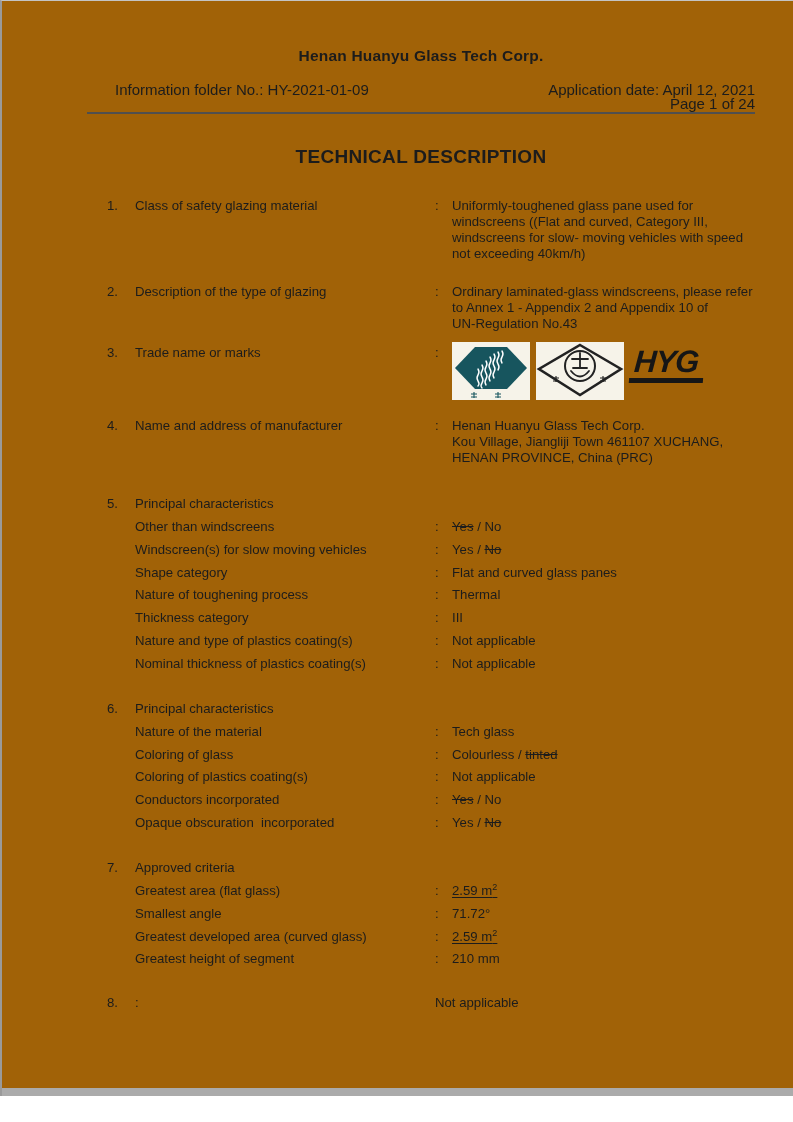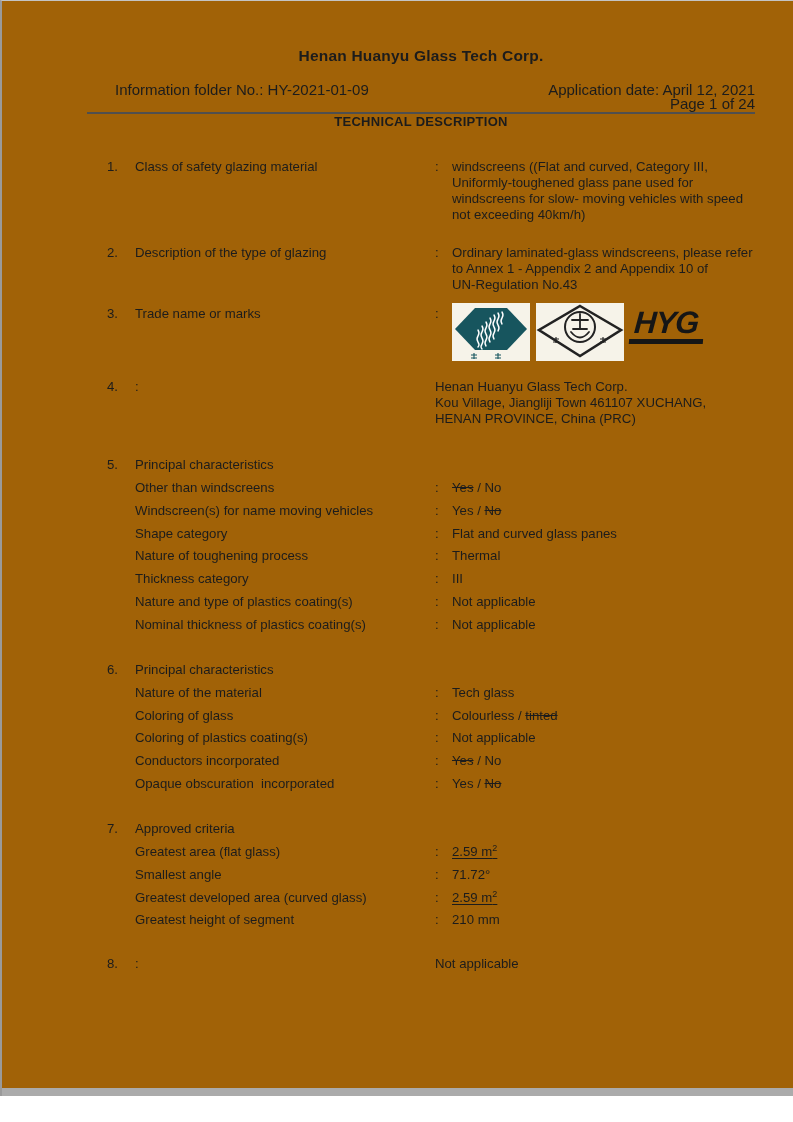--- a/index.html
+++ b/index.html
@@ -32,22 +32,23 @@
     font-size: 15px;
   }
   .meta-left { margin-left: 28px; line-height: 14px; }
   .meta-right { text-align: right; line-height: 14px; margin-left: 30px; }
   .header-rule {
     margin-top: 1px;
     height: 0;
     border-bottom: 2px solid #4f4f4f;
   }
   .doc-title {
+    margin-top: 32px;
     text-align: center;
-    font-size: 13px; font-weight: bold;
+    font-size: 19px; font-weight: bold;
     letter-spacing: 0.3px;
   }
 
   .item { 
     display: grid;
     grid-template-columns: 28px 300px 17px 1fr;
     margin-left: 20px;
     font-size: 13.2px; line-height: 16px;
     align-items: start;
   }
@@ -114,22 +115,22 @@
 
     <div class="header-rule"></div>
 
     <div class="doc-title">TECHNICAL DESCRIPTION</div>
 
     <div class="item mt-item1">
       <span class="num">1.</span>
       <span class="lbl">Class of safety glazing material</span>
       <span class="colon">:</span>
       <div>
+        <div class="val-line">Uniformly-toughened glass pane used for</div>
         <div class="val-line">windscreens ((Flat and curved, Category III,</div>
-        <div class="val-line">Uniformly-toughened glass pane used for</div>
         <div class="val-line">windscreens for slow- moving vehicles with speed</div>
         <div class="val-line">not exceeding 40km/h)</div>
       </div>
     </div>
 
     <div class="item mt-item2">
       <span class="num">2.</span>
       <span class="lbl">Description of the type of glazing</span>
       <span class="colon">:</span>
       <div>
@@ -182,20 +183,21 @@
         <div class="logo-box hyg">
           <span>HYG</span>
           <div class="hyg-bar"></div>
         </div>
 
       </div>
     </div>
 
     <div class="item mt-item4">
       <span class="num">4.</span>
+      <span class="lbl">Name and address of manufacturer</span>
       <span class="colon">:</span>
       <div>
         <div class="val-line">Henan Huanyu Glass Tech Corp.</div>
         <div class="val-line">Kou Village, Jiangliji Town 461107 XUCHANG,</div>
         <div class="val-line">HENAN PROVINCE, China (PRC)</div>
       </div>
     </div>
 
     <div class="item mt-sec5 sec-head">
       <span class="num">5.</span>
@@ -204,21 +206,21 @@
         <span></span>
     </div>
     <div class="sub-row">
       <span></span>
       <span class="lbl">Other than windscreens</span>
       <span class="colon">:</span>
       <span class="val-line"><span class="strike">Yes</span><span> / No</span></span>
     </div>
     <div class="sub-row">
       <span></span>
-      <span class="lbl">Windscreen(s) for name moving vehicles</span>
+      <span class="lbl">Windscreen(s) for slow moving vehicles</span>
       <span class="colon">:</span>
       <span class="val-line"><span>Yes / </span><span class="strike">No</span></span>
     </div>
     <div class="sub-row">
       <span></span>
       <span class="lbl">Shape category</span>
       <span class="colon">:</span>
       <span class="val-line">Flat and curved glass panes</span>
     </div>
     <div class="sub-row">

